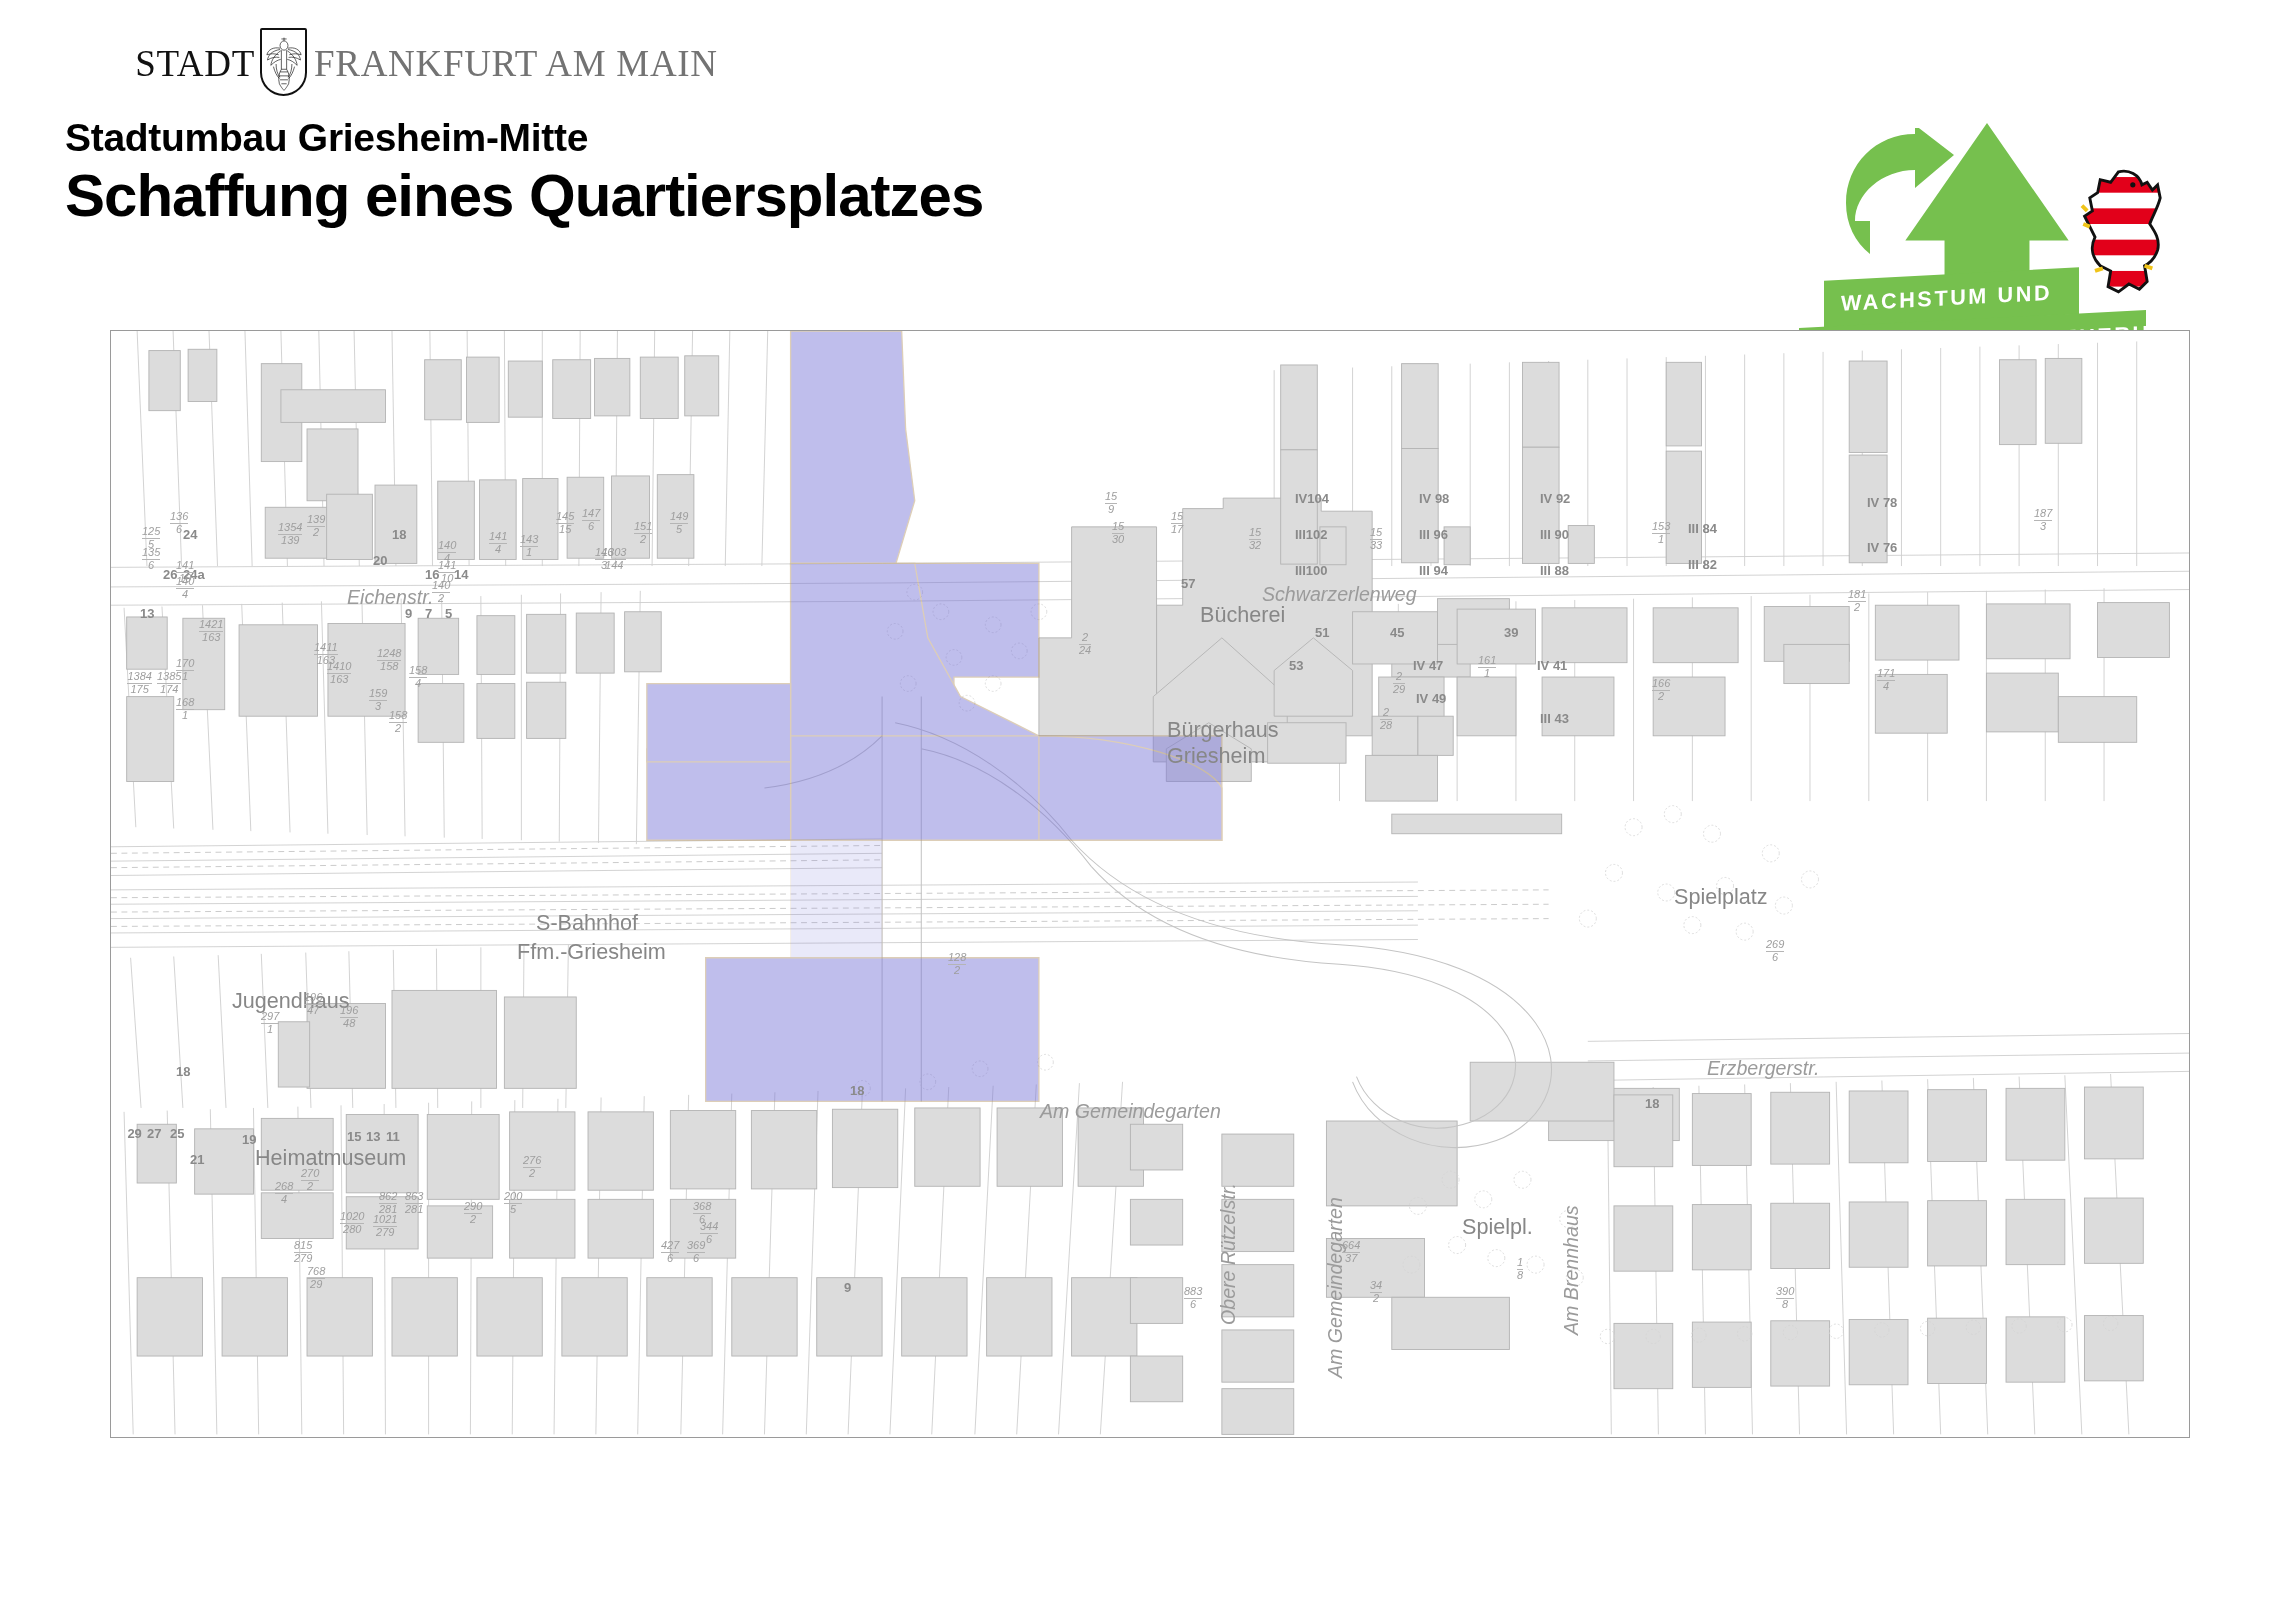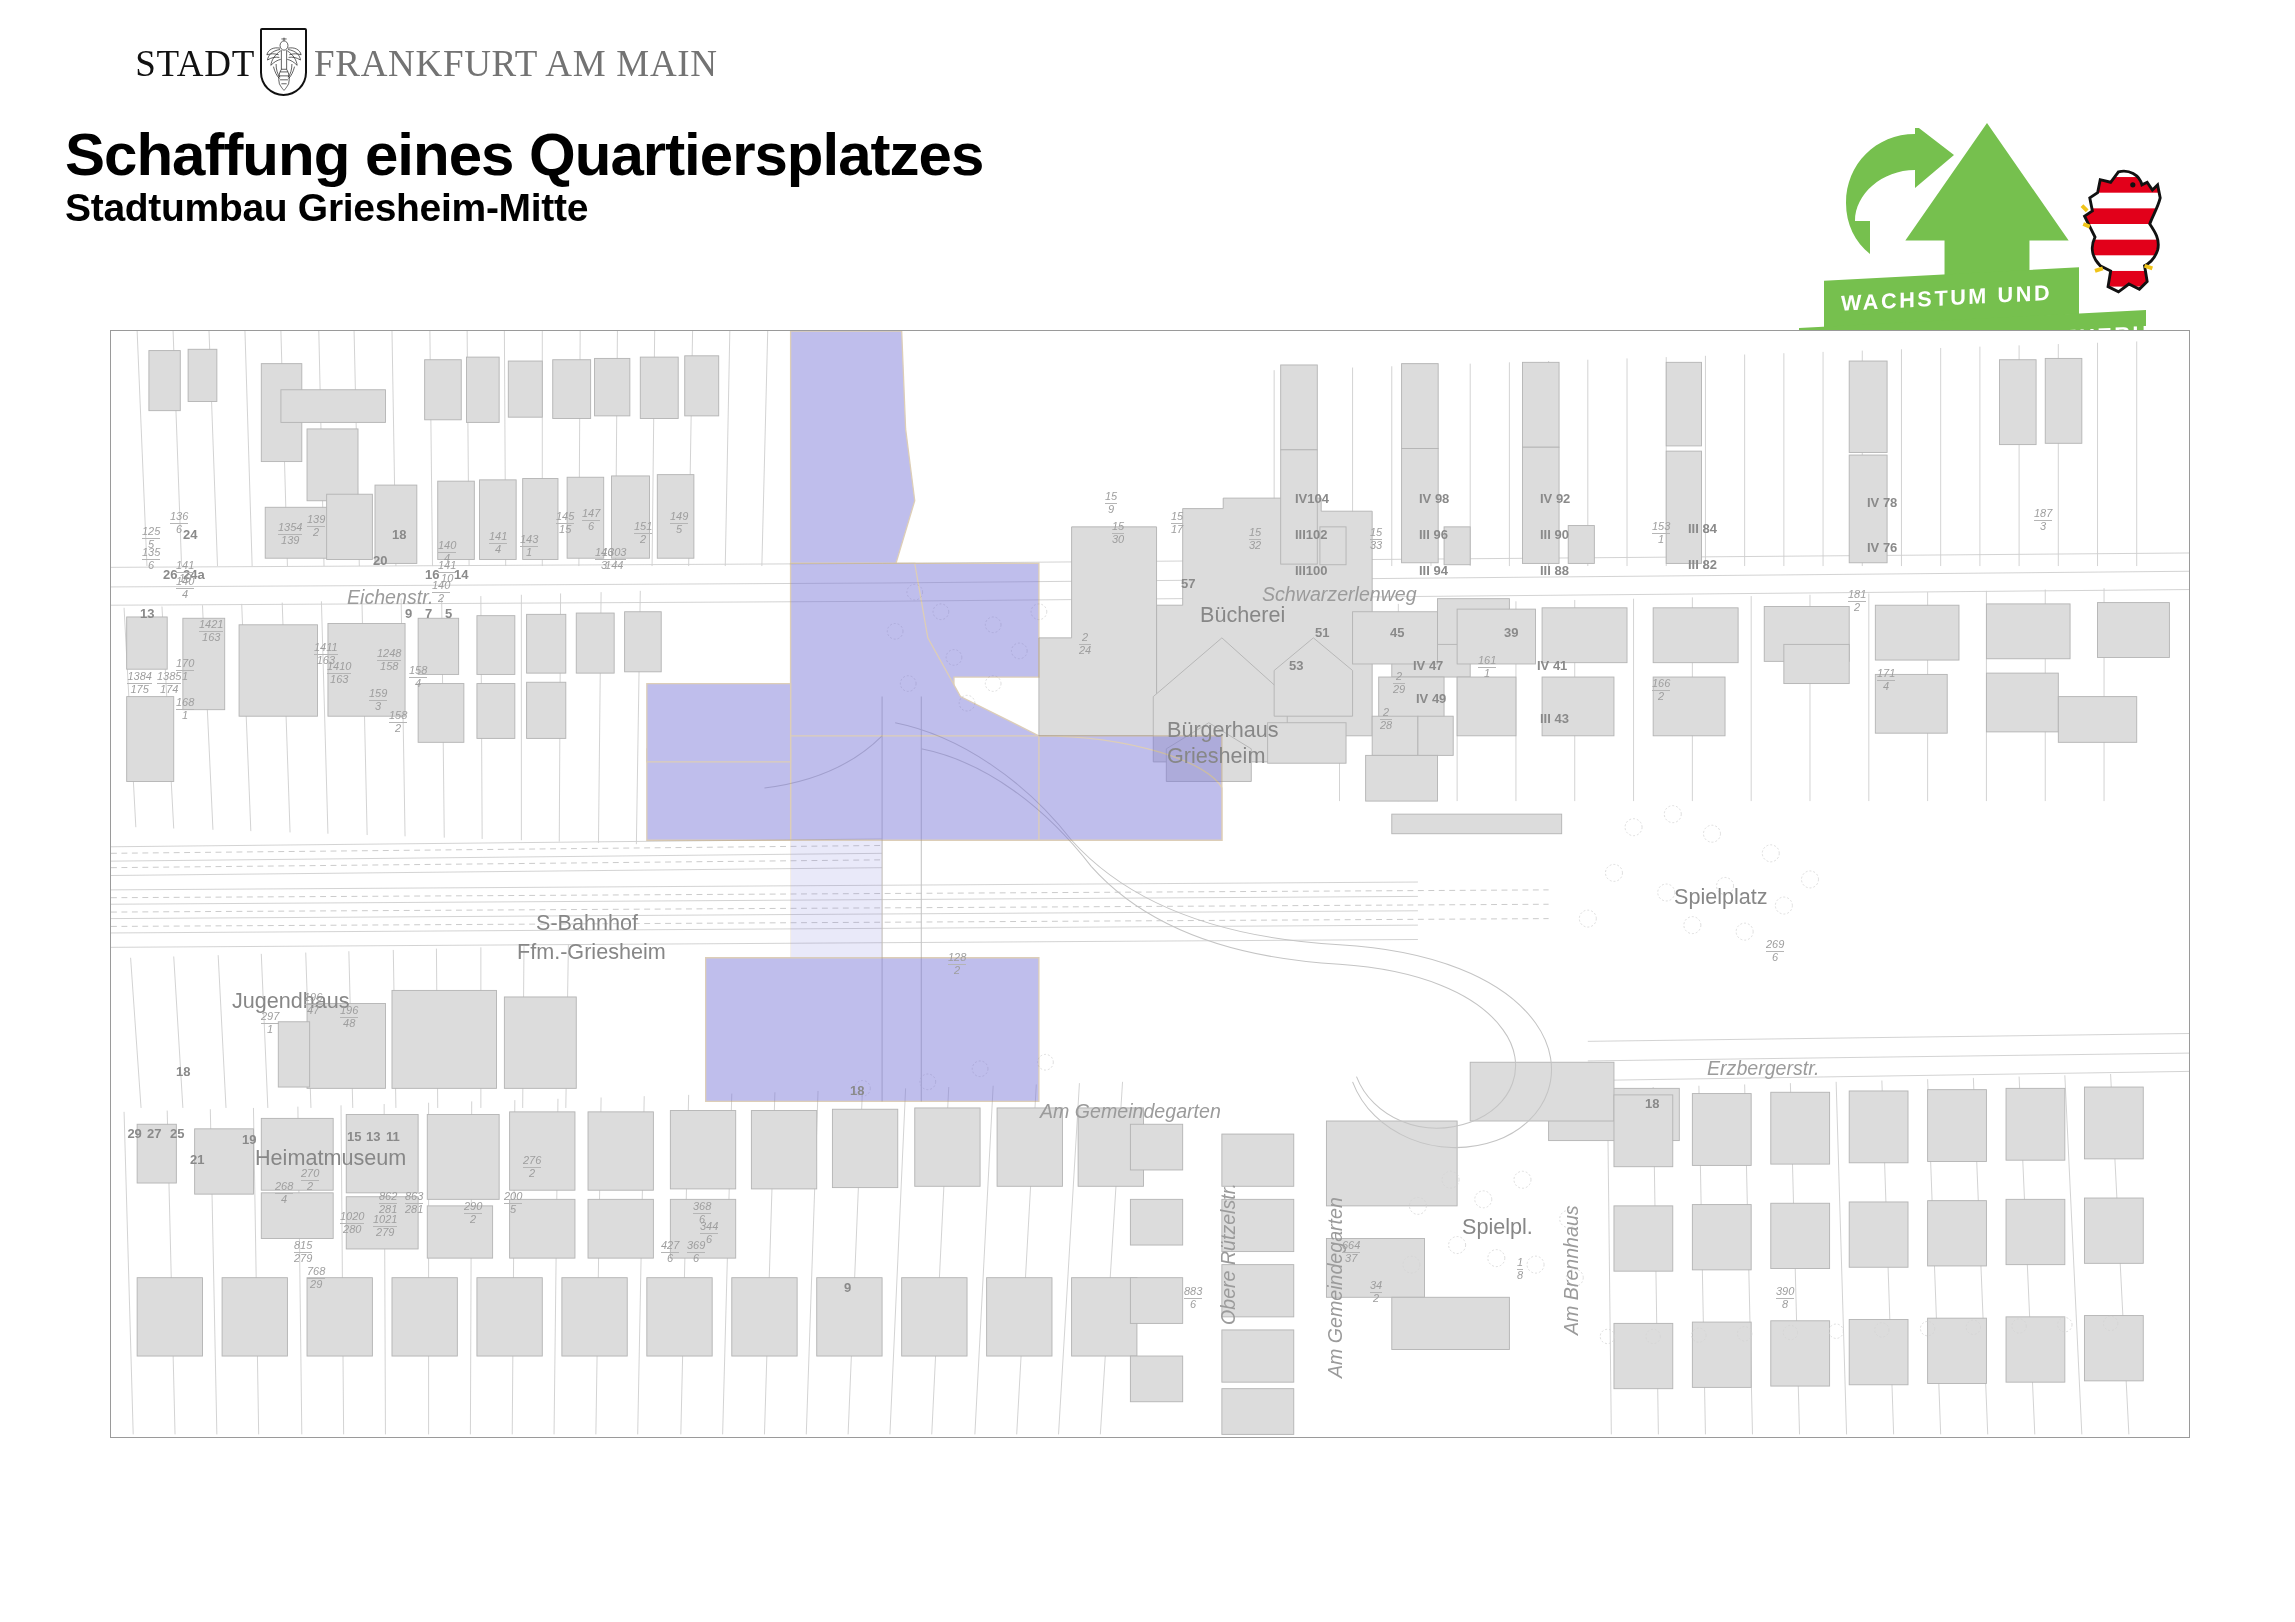--- a/index.html
+++ b/index.html
@@ -105,22 +105,22 @@
           <path d="M44 48 C42 56 39 62 35 66"></path>
           <path d="M16 44 C16 52 18 60 22 64"></path>
           <path d="M40 44 C40 52 38 60 34 64"></path>
         </g>
       </svg>
     </div>
     <div class="wordmark2">FRANKFURT AM MAIN</div>
   </div>
 
   <div id="title-block">
+    <div id="subtitle-line">Stadtumbau Griesheim-Mitte</div>
     <div id="main-title">Schaffung eines Quartiersplatzes</div>
-    <div id="subtitle-line">Stadtumbau Griesheim-Mitte</div>
   </div>
 
   <div id="wachstum-logo">
     <svg class="wl-arrow-recycle" viewBox="0 0 100 100">
       <path d="M50 4 C24 4 4 24 4 50 C4 64 10 76 20 84 L20 62 L10 62 C10 44 28 28 50 28 L50 40 L76 18 L50 -2 Z" fill="#76c04e"></path>
     </svg>
     <svg class="wl-tree" viewBox="0 0 100 120">
       <path d="M50 0 L100 72 L76 72 L76 120 L24 120 L24 72 L0 72 Z" fill="#76c04e"></path>
     </svg>
     <div class="wl-band" id="wl-band1">WACHSTUM UND</div>

